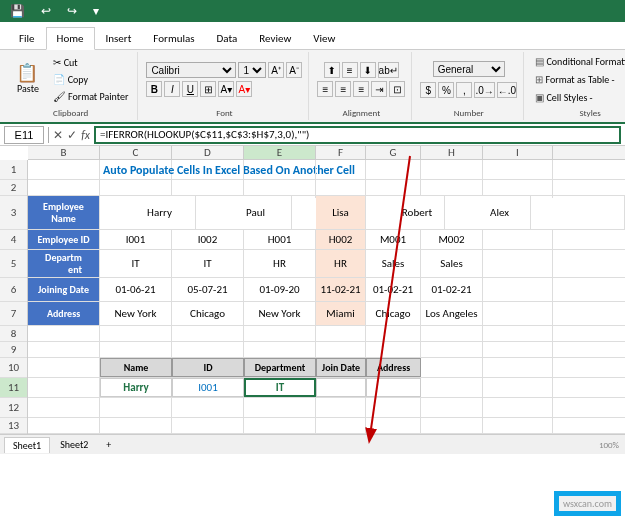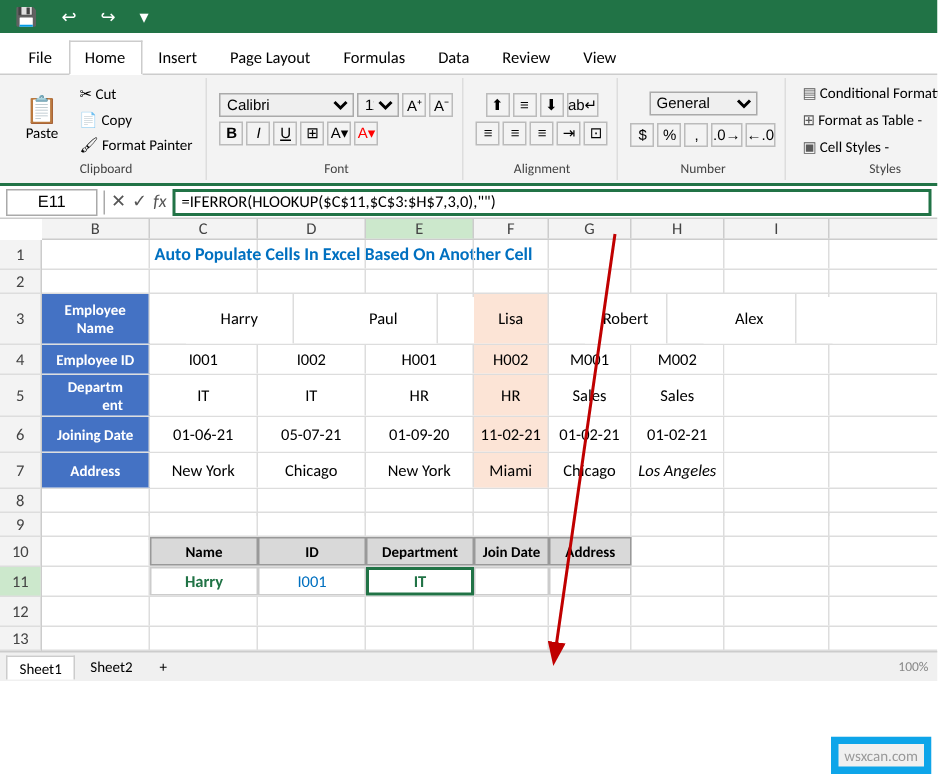--- a/index.html
+++ b/index.html
@@ -22,21 +22,21 @@
     .big-btn { display: flex; flex-direction: column; align-items: center; justify-content: center; cursor: pointer; padding: 2px 6px; font-size: 10px; min-width: 36px; }
     .big-btn .icon { font-size: 18px; line-height: 1; }
     .small-btn { font-size: 10px; cursor: pointer; padding: 1px 3px; white-space: nowrap; display: flex; align-items: center; gap: 2px; }
     .font-row { display: flex; align-items: center; gap: 2px; }
     .font-select { font-size: 10px; width: 90px; height: 16px; border: 1px solid #aaa; }
     .size-select { font-size: 10px; width: 28px; height: 16px; border: 1px solid #aaa; }
     .format-btn { font-size: 10px; min-width: 16px; height: 16px; border: 1px solid #bbb; background: #f3f3f3; cursor: pointer; display: inline-flex; align-items: center; justify-content: center; }
 
     
     .formula-bar { display: flex; align-items: center; height: 22px; border-bottom: 1px solid #ccc; background: #fff; padding: 0 4px; gap: 4px; }
-    .cell-ref { width: 61px; height: 18px; border: 1px solid #aaa; font-size: 11px; text-align: center; }
+    .cell-ref { width: 40px; height: 18px; border: 1px solid #aaa; font-size: 11px; text-align: center; }
     .formula-sep { width: 1px; height: 16px; background: #aaa; }
     .formula-icons { display: flex; gap: 4px; align-items: center; font-size: 12px; color: #555; }
 
     
     .sheet-area { display: flex; flex-direction: column; flex: 1; }
     .col-headers { display: flex; background: #f3f3f3; border-bottom: 1px solid #ccc; }
     .col-header { border-right: 1px solid #ccc; text-align: center; font-size: 11px; color: #444; display: flex; align-items: center; justify-content: center; user-select: none; }
 
     .sheet-body { display: flex; overflow: hidden; }
     .row-headers { display: flex; flex-direction: column; background: #f3f3f3; border-right: 1px solid #ccc; }
@@ -100,21 +100,20 @@
   <button class="ribbon-btn">💾</button>
   <button class="ribbon-btn">↩</button>
   <button class="ribbon-btn">↪</button>
   <button class="ribbon-btn">▾</button>
 </div>
 
 <div class="ribbon-tabs">
   <div class="ribbon-tab">File</div>
   <div class="ribbon-tab active">Home</div>
   <div class="ribbon-tab">Insert</div>
-  <div class="ribbon-tab">Page Layout</div>
   <div class="ribbon-tab">Formulas</div>
   <div class="ribbon-tab">Data</div>
   <div class="ribbon-tab">Review</div>
   <div class="ribbon-tab">View</div>
 </div>
 
 <div class="ribbon-bar">
 
   <div class="ribbon-group">
     <div class="ribbon-group-content" style="gap:4px;">
@@ -330,21 +329,21 @@
         <div class="cell cw-i data-cell"></div>
       </div>
 
       <div class="grid-row" style="height:24px;">
         <div class="cell cw-b header-cell" style="font-size:10px;justify-content:center;">Address</div>
         <div class="cell cw-c data-cell" style="justify-content:center;">New York</div>
         <div class="cell cw-d data-cell" style="justify-content:center;">Chicago</div>
         <div class="cell cw-e data-cell" style="justify-content:center;">New York</div>
         <div class="cell cw-f data-cell highlight" style="justify-content:center;">Miami</div>
         <div class="cell cw-g data-cell" style="justify-content:center;">Chicago</div>
-        <div class="cell cw-h data-cell" style="justify-content:center;font-style:italic;">Los Angeles</div>
+        <div class="cell cw-h data-cell" style="justify-content:center;">Los Angeles</div>
         <div class="cell cw-i data-cell"></div>
       </div>
 
       <div class="grid-row" style="height:16px;">
         <div class="cell cw-b"></div>
         <div class="cell cw-c"></div>
         <div class="cell cw-d"></div>
         <div class="cell cw-e"></div>
         <div class="cell cw-f"></div>
         <div class="cell cw-g"></div>

